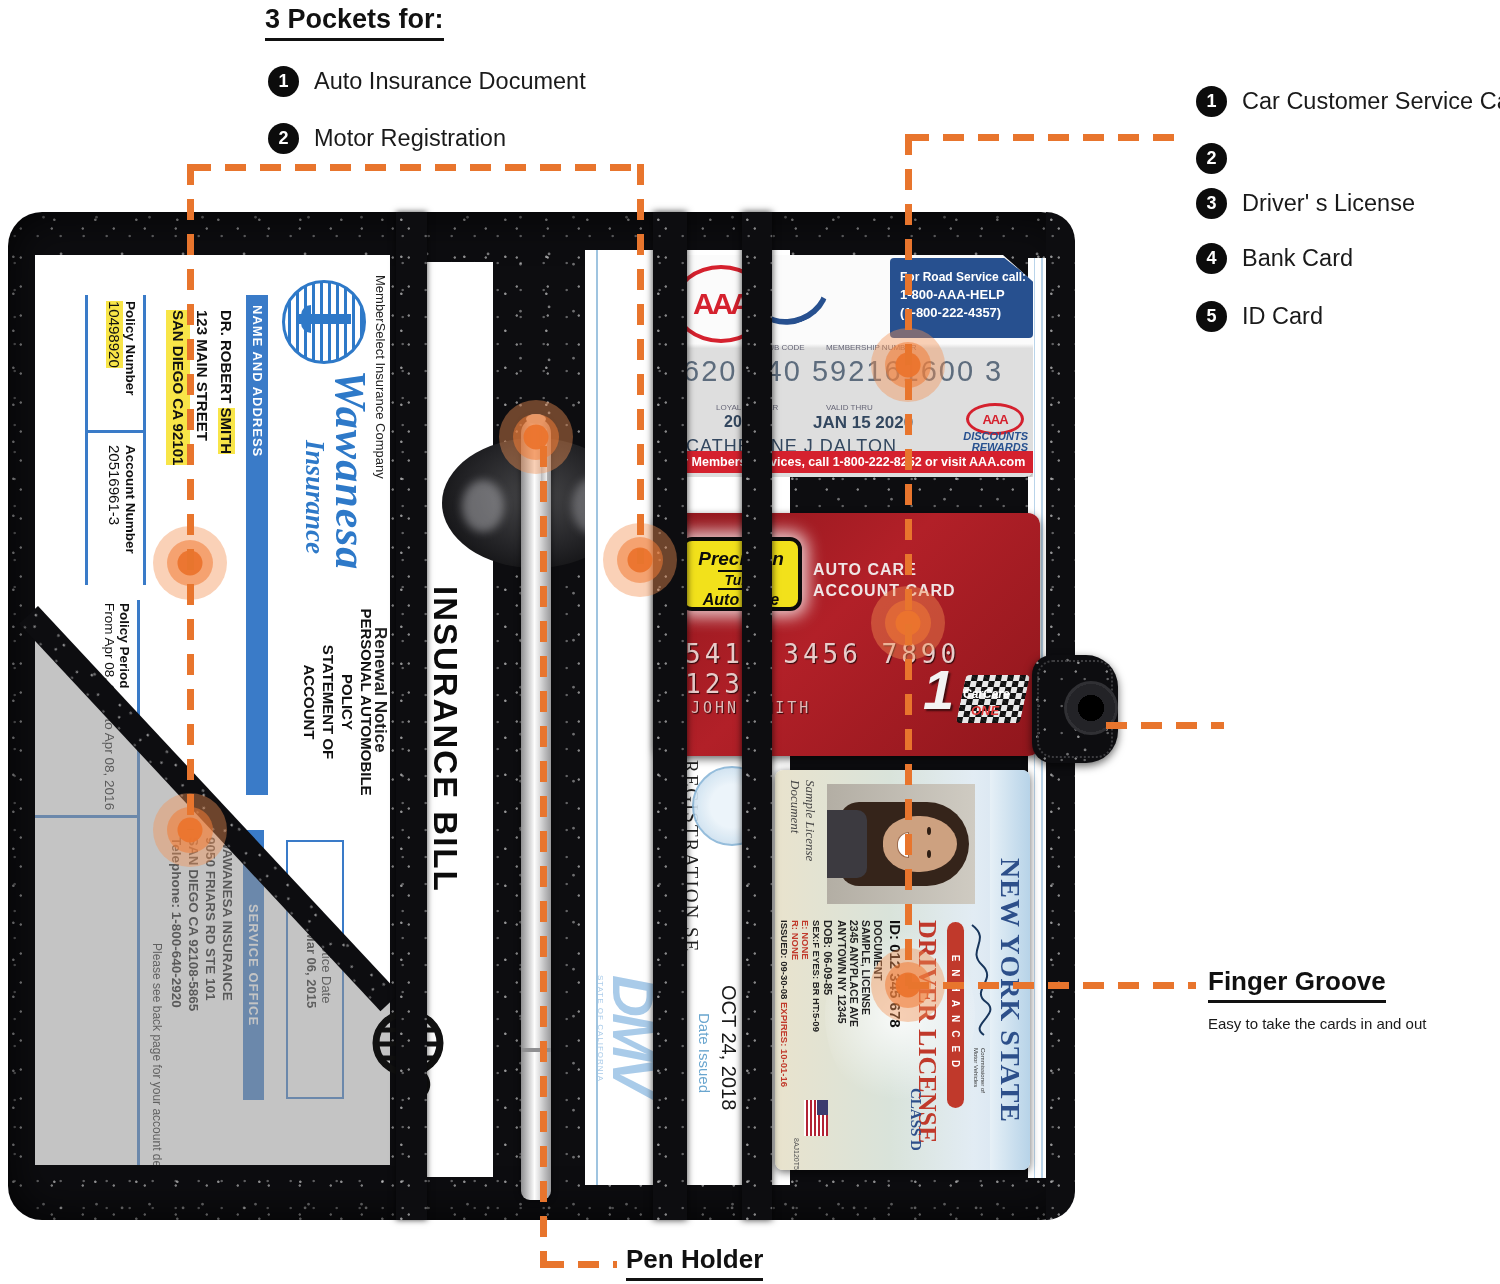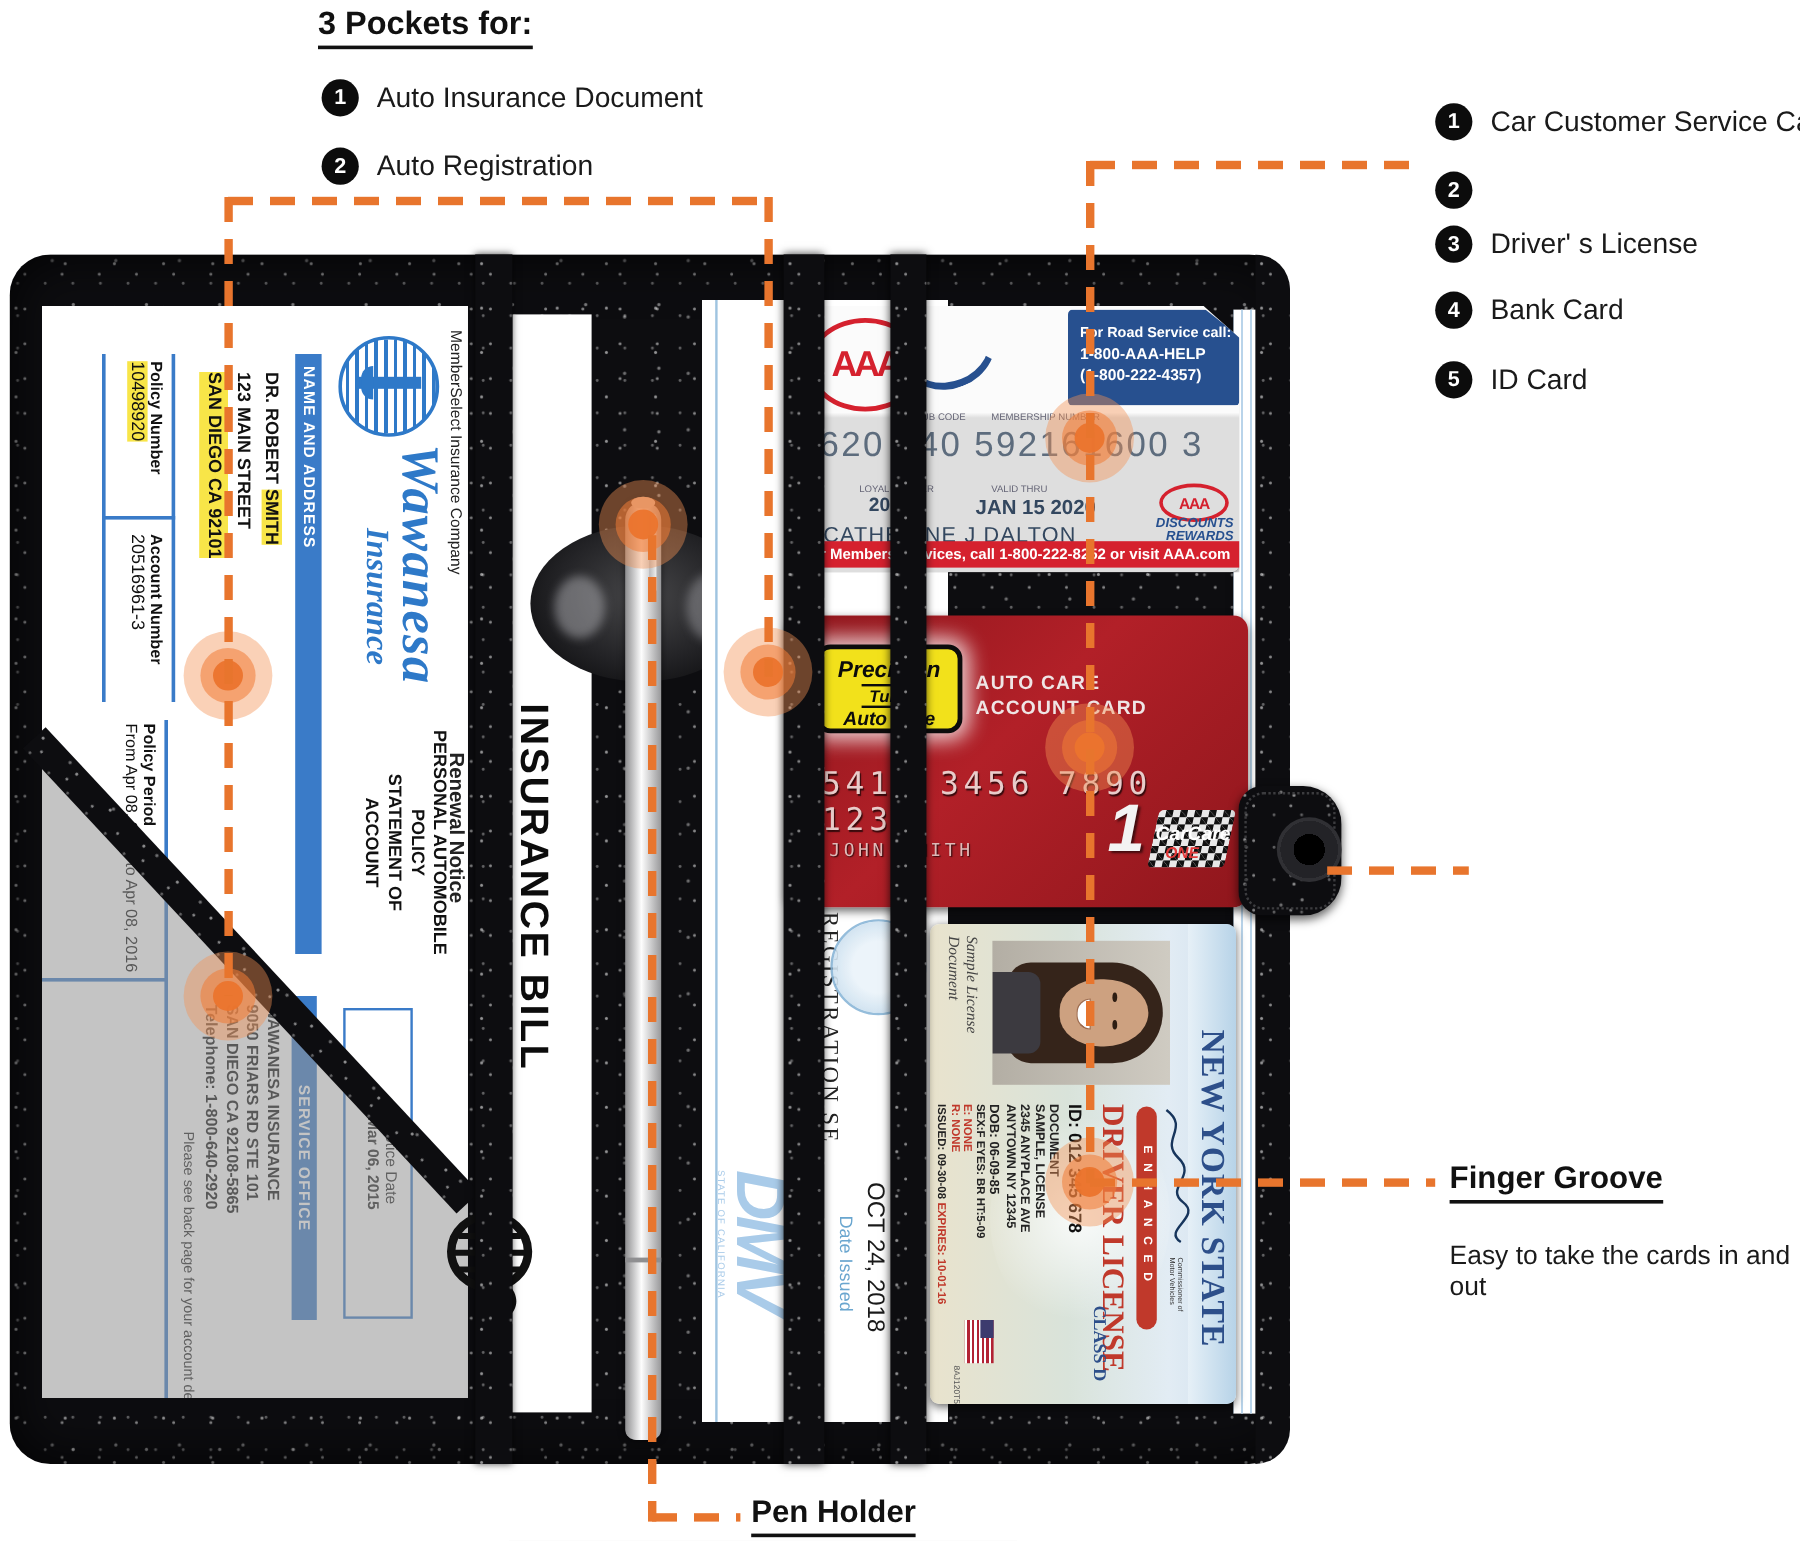--- a/index.html
+++ b/index.html
@@ -213,21 +213,21 @@
                  letter-spacing:4px;text-shadow:1px 1px 1px rgba(0,0,0,.7);">5412 3456 7890 1234</span>
     <span class="abs" style="left:36px;top:186px;font-family:'DejaVu Sans Mono',monospace;font-size:15px;color:#e0bab8;
                  letter-spacing:3px;text-shadow:1px 1px 1px rgba(0,0,0,.7);">JOHN SMITH</span>
     <div class="abs" style="left:268px;top:152px;width:105px;height:76px;">
       <div class="abs" style="left:38px;top:10px;width:64px;height:48px;transform:skewX(-12deg);
                   background-image:linear-gradient(45deg,#101010 25%,transparent 25%,transparent 75%,#101010 75%),
                                    linear-gradient(45deg,#101010 25%,#e8e8e8 25%,#e8e8e8 75%,#101010 75%);
                   background-position:0 0,6px 6px;background-size:12px 12px;border-radius:4px;"></div>
       <span class="abs" style="left:0px;top:-8px;font-size:56px;font-weight:700;font-style:italic;color:#f3f3f3;
                    text-shadow:2px 2px 2px rgba(0,0,0,.6);">1</span>
-      <span class="abs" style="left:40px;top:22px;font-size:16px;font-weight:700;font-style:italic;color:#fff;">CarCare</span>
+      <span class="abs" style="left:40px;top:22px;font-size:12px;font-weight:700;font-style:italic;color:#fff;">CarCare</span>
       <span class="abs" style="left:48px;top:38px;font-size:13px;font-weight:700;font-style:italic;color:#e23a3a;">ONE</span>
     </div>
   </div>
 
   <div class="abs rot-outer" style="left:775px;top:770px;width:255px;height:400px;z-index:3;box-shadow:0 2px 8px rgba(0,0,0,.6);border-radius:8px;">
     <div class="rot-inner" style="width:400px;height:255px;transform:rotate(90deg) translateY(-255px);
          background:linear-gradient(180deg,#cfe0ee 0%,#e2ecf4 22%,#d9e3da 55%,#e9e3cd 100%);">
       <div class="abs" style="left:0;top:0;width:400px;height:40px;background:linear-gradient(180deg,#b7d3e8,#e6f0f7);"></div>
       <div class="abs" style="left:150px;top:55px;width:190px;height:150px;border-radius:50%;
            background:radial-gradient(circle,rgba(255,255,255,.85) 0%,rgba(255,255,255,0) 70%);"></div>
@@ -333,21 +333,21 @@
     </div>
 
   <div class="abs" style="left:265px;top:4px;z-index:10;">
     <span class="note-title">3 Pockets for:</span>
     <div class="note-row" style="margin:25px 0 0 3px;">
       <span class="badge">1</span>
       <span class="note-label">Auto Insurance Document</span>
     </div>
     <div class="note-row" style="margin:26px 0 0 3px;">
       <span class="badge">2</span>
-      <span class="note-label">Auto Registration</span>
+      <span class="note-label">Motor Registration</span>
     </div>
   </div>
 
   <div class="abs" style="left:1196px;top:52px;z-index:10;width:310px;">
     <div class="note-row" style="margin-top:34px;">
       <span class="badge">1</span>
       <span class="note-label" style="white-space:nowrap;">Car Customer Service Ca</span>
     </div>
     <div class="note-row" style="margin-top:22px;align-items:flex-start;">
       <span class="badge" style="margin-top:4px;">2</span>
@@ -362,18 +362,18 @@
     </div>
     <div class="note-row" style="margin-top:27px;">
       <span class="badge">5</span>
       <span class="note-label">ID Card</span>
     </div>
   </div>
 
 
   <div class="abs" style="left:1208px;top:966px;z-index:10;">
     <span class="note-title" style="font-size:26px;">Finger Groove</span>
-    <div style="font-size:22px;margin-top:30px;color:#1a1a1a;">Easy to take the cards in and out</div>
+    <div style="font-size:15px;margin-top:12px;color:#1a1a1a;">Easy to take the cards in and out</div>
   </div>
 
   <span class="abs note-title" style="left:626px;top:1244px;font-size:26px;font-weight:700;z-index:10;">Pen Holder</span>
 
 </div>
 
 </body></html>

